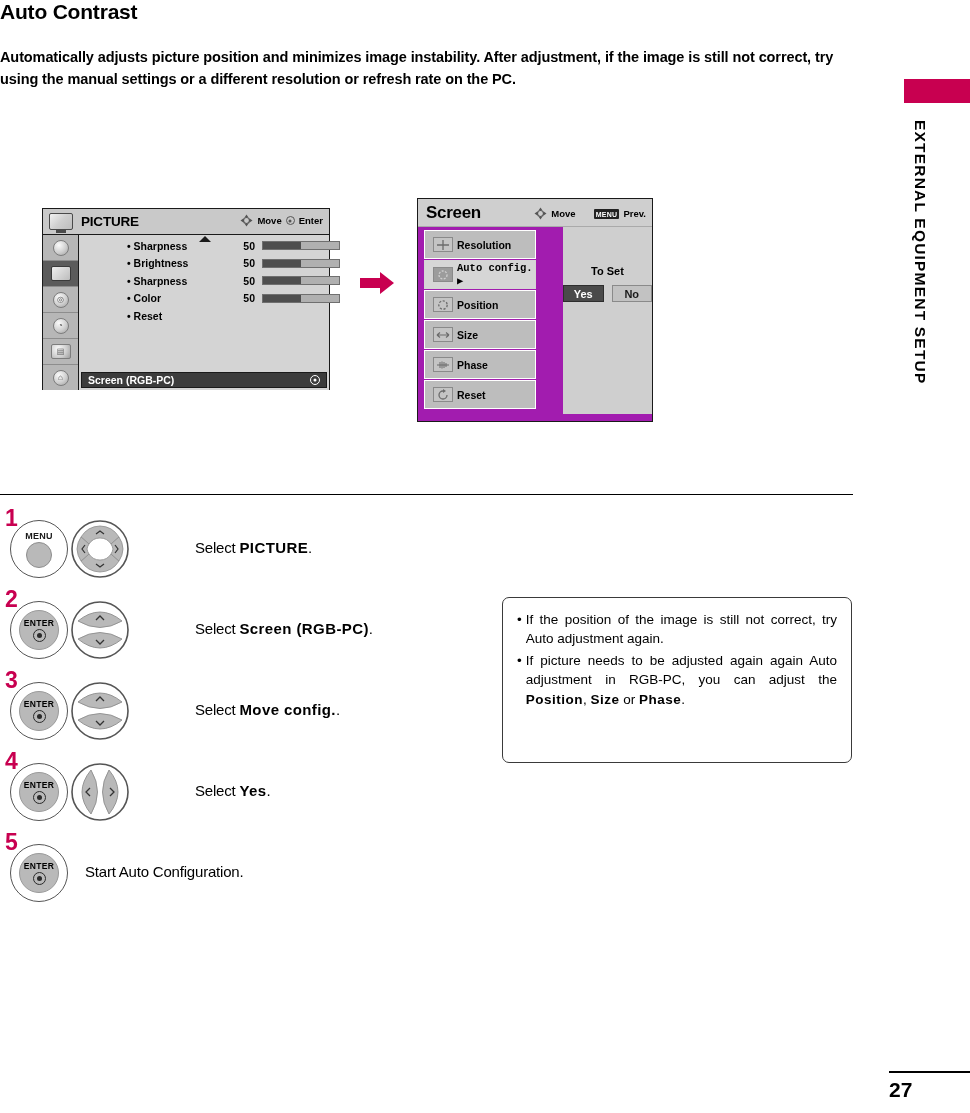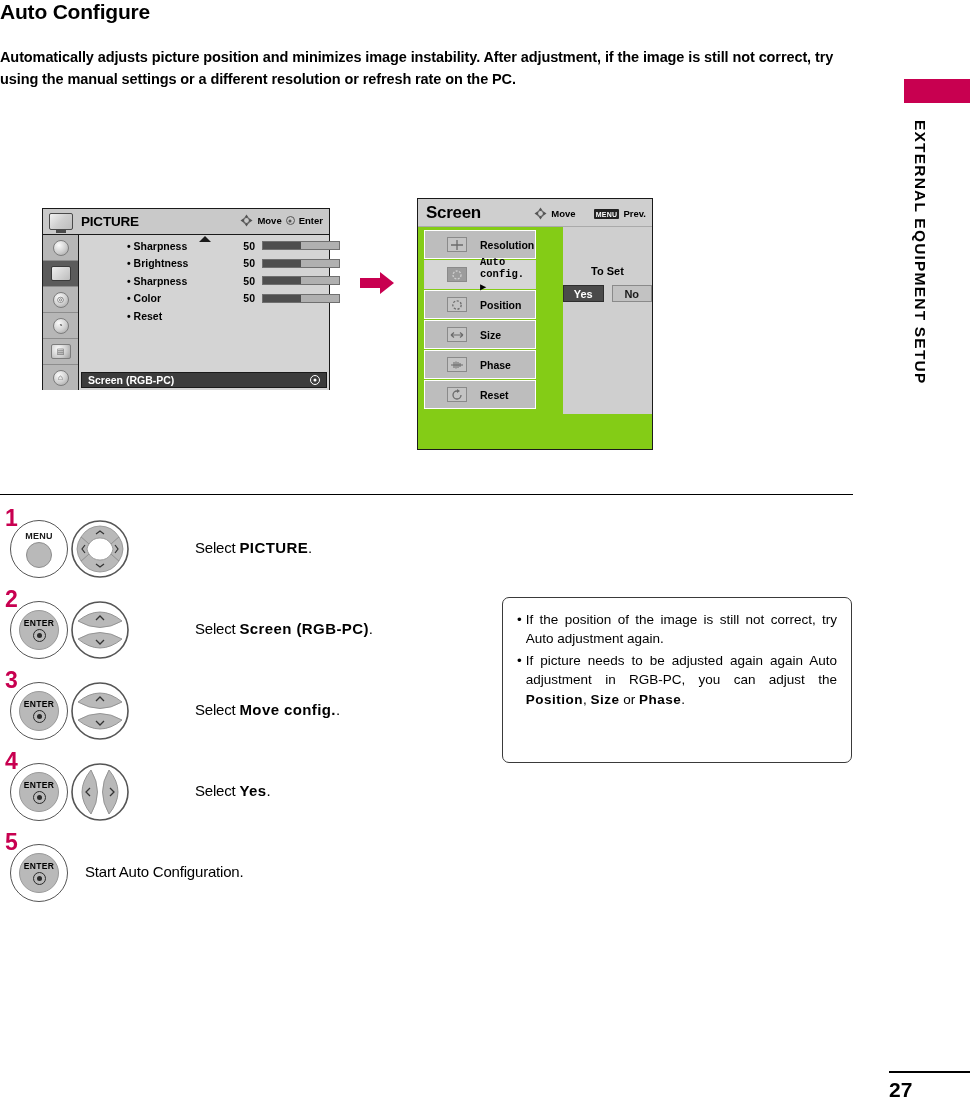--- a/index.html
+++ b/index.html
@@ -114,28 +114,28 @@
   #screen-rgb-bar .dot {
       margin-left:auto; width:10px;height:10px;border-radius:50%;
       border:1.5px solid #fff; position:relative;}
   #screen-rgb-bar .dot:after{content:"";position:absolute;left:50%;top:50%;transform:translate(-50%,-50%);
       width:3px;height:3px;border-radius:50%;background:#fff;}
 
   
   #flow-arrow { position:absolute; left:360px; top:272px; width:36px; height:22px; }
 
   
-  #screen-panel { left:417px; top:198px; width:236px; height:252px; background:#84cc16; }
+  #screen-panel { left:417px; top:198px; width:236px; height:224px; background:#a21caf; }
   #screen-header { height:28px; background:#cfcfcf; display:flex; align-items:center; padding:0 8px; position:relative; border-bottom:1px solid #aaa;}
   #screen-title { font-size:17px; font-weight:bold; letter-spacing:-0.3px; }
   #screen-body { display:flex; height:187px; }
   #screen-menu { width:118px; padding:3px 0 0 6px; }
   .srow {
-     height:29px; margin-bottom:1px; display:flex; align-items:center; gap:13px;
-     background:#bdbdbd; border:1px solid #fff; padding-left:22px;
+     height:29px; margin-bottom:1px; display:flex; align-items:center; gap:4px;
+     background:#bdbdbd; border:1px solid #fff; padding-left:8px;
      font-size:10.5px; font-weight:bold;
   }
   .srow.selected { background:#d6d6d6; border-color:#d6d6d6;font-family:Liberation Mono, monospace; }
   .sicon {
      width:20px; height:15px; flex:none; border:1px solid #8a8a8a; background:#c4c4c4;
      display:flex; align-items:center; justify-content:center;
   }
   .srow.selected .sicon { background:#9c9c9c; }
   #screen-right { flex:1; background:#cfcfcf; position:relative;margin-left:27px; }
   #to-set { position:absolute; left:0; right:0; top:38px; text-align:center; font-size:11px; font-weight:bold;}
@@ -190,21 +190,21 @@
   .note-item .ntxt { flex:1; text-align:justify; }
   .note-item b { font-weight:bold; letter-spacing:0.5px; }
 
   
   #footer-rule { position:absolute; left:889px; top:1071px; width:81px; height:2px; background:#000; }
   #page-number { position:absolute; left:889px; top:1078px; width:45px; font-size:21px; font-weight:bold; }
 </style>
 </head>
 <body style="--accent:#c80050;">
 
-<div id="page-title">Auto Configure</div>
+<div id="page-title">Auto Contrast</div>
 <div id="intro">Automatically adjusts picture position and minimizes image instability. After adjustment, if the image is still not correct, try using the manual settings or a different resolution or refresh rate on the PC.</div>
 
 <div id="chapter-tab"></div>
 <div id="chapter-label">EXTERNAL EQUIPMENT SETUP</div>
 
 <div id="osd-area">
 
   <div class="osd" id="picture-panel">
     <div id="picture-header">
       <span class="tv-icon"></span>

